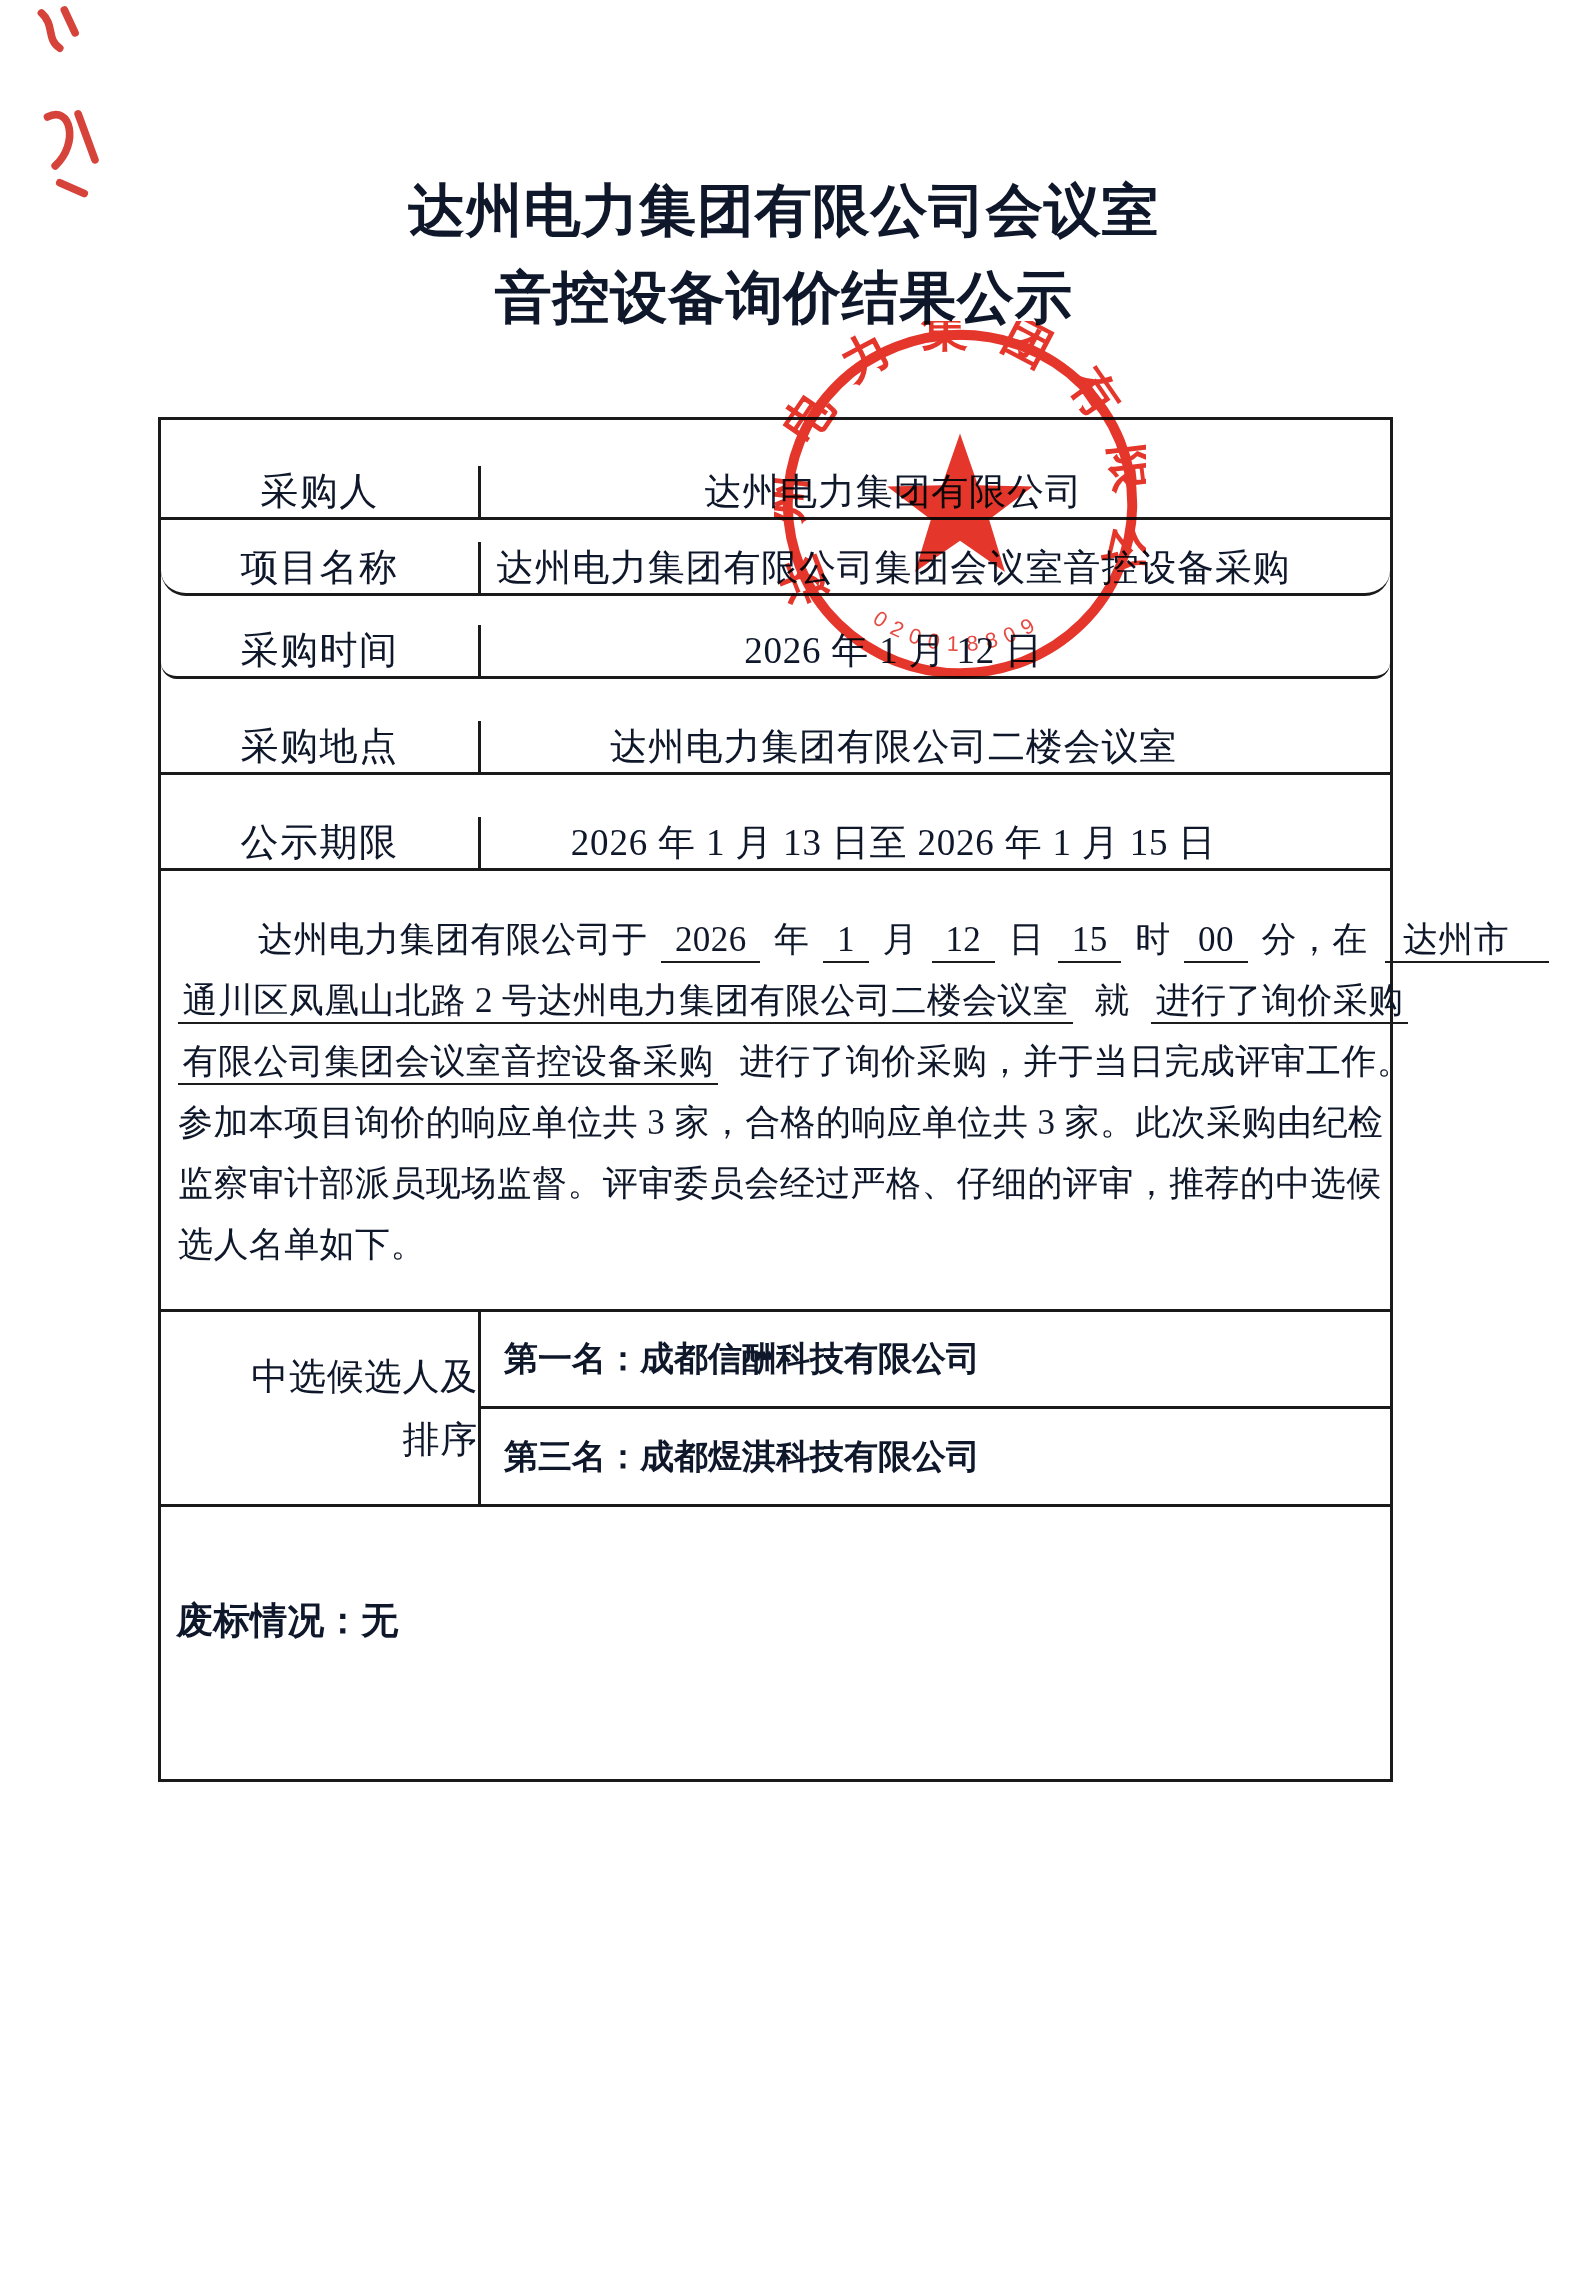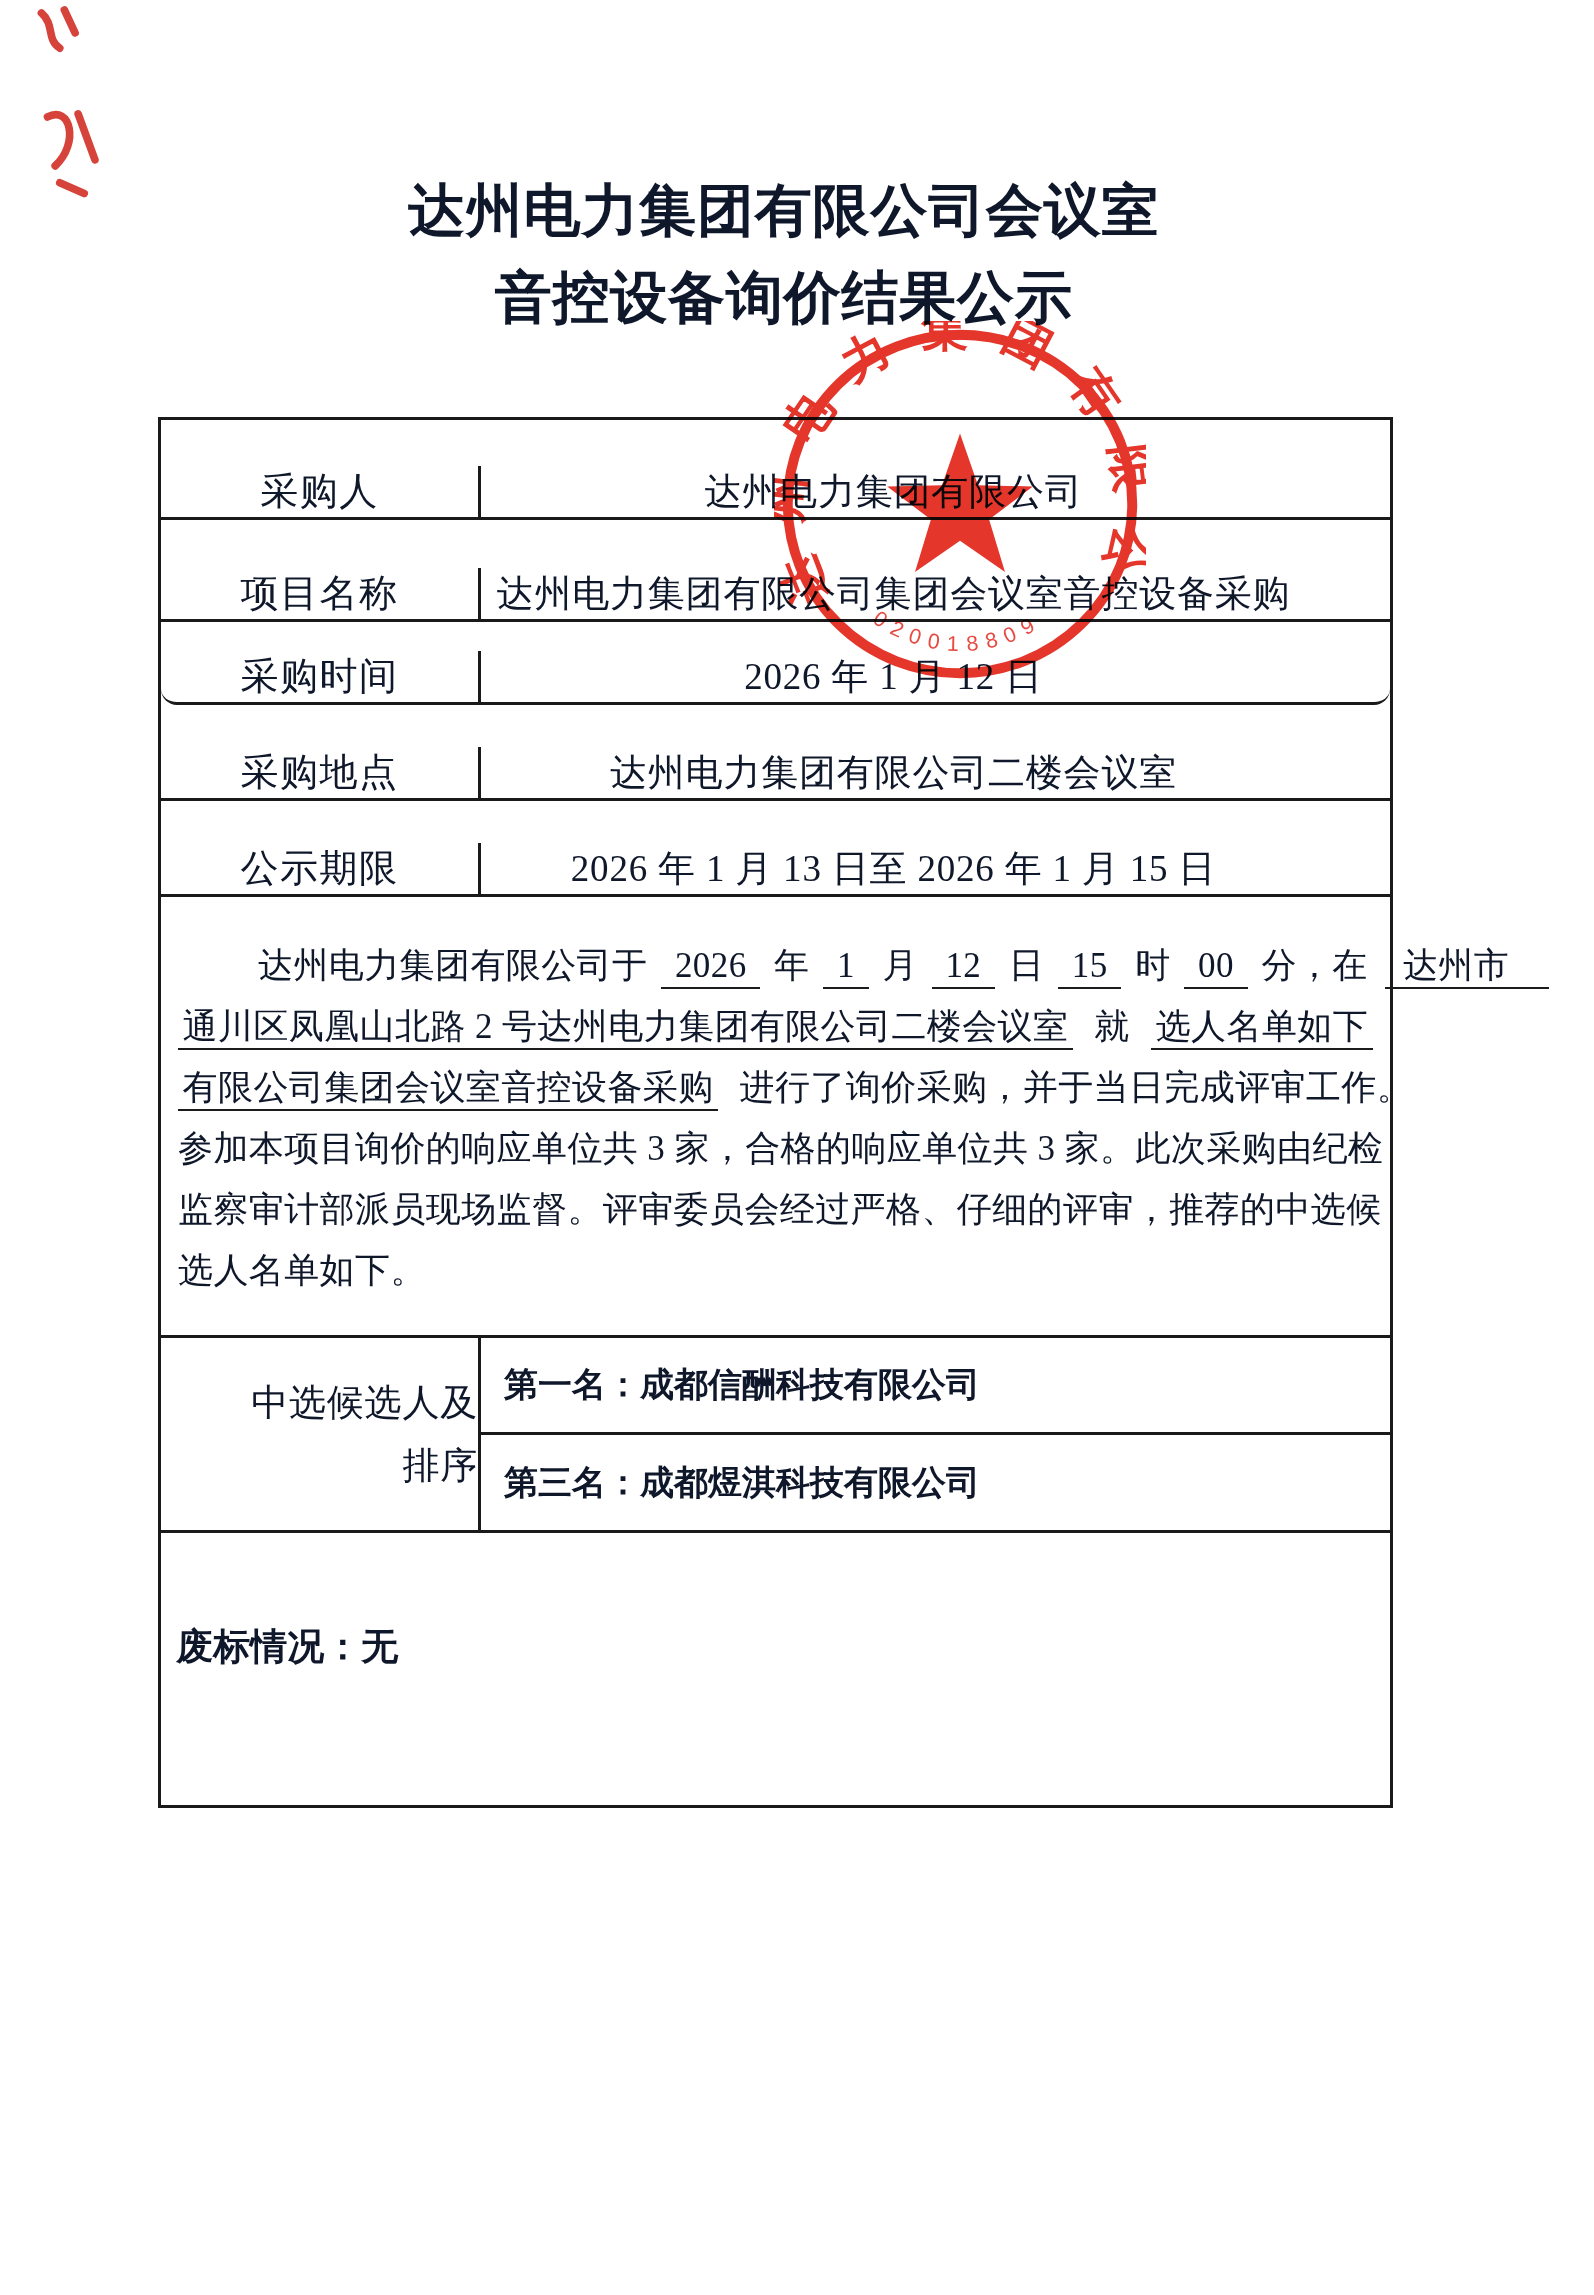--- a/index.html
+++ b/index.html
@@ -20,21 +20,21 @@
   .trow{display:flex;border-bottom:3.1px solid #1a1a1a;box-sizing:border-box;align-items:flex-end;}
   .tlabel{
     width:320px;box-sizing:border-box;border-right:3.1px solid #1a1a1a;
     display:flex;align-items:center;justify-content:center;
     font-size:38px;letter-spacing:1.5px;
   }
   .tvalue{
     flex:1;display:flex;align-items:center;justify-content:center;
     font-size:37px;padding-right:84px;box-sizing:border-box;letter-spacing:0.8px;
   }
-  .h1{height:100px;} .h2{height:102px;} .h3{height:83px;border-radius:16px;} .h4{height:96px;} .h5{height:96px;}
+  .h1{height:100px;} .h2{height:76px;border-radius:25px;} .h3{height:83px;border-radius:16px;} .h4{height:96px;} .h5{height:96px;}
   
   .para{
     height:441px;box-sizing:border-box;border-bottom:3.1px solid #1a1a1a;
     padding:38px 13px 0 17px;font-size:35px;line-height:61px;letter-spacing:0.4px;
   }
   .pline{white-space:nowrap;}
   .indent{text-indent:80px;}
   .u{border-bottom:2.3px solid #1c1c1c;padding:0 4.6px 1.5px 4.6px;}
   .unum{border-bottom:2.3px solid #1c1c1c;padding:0 13.8px 1.5px 13.8px;margin:0 4.6px;}
   .uend{border-bottom:2.3px solid #1c1c1c;padding:0 40px 1.5px 18.4px;margin-left:7.7px;}
@@ -126,21 +126,21 @@
         <span>日</span>
         <span class="unum">15</span>
         <span>时</span>
         <span class="unum">00</span>
         <span>分，在</span>
         <span class="uend">达州市</span>
       </div>
       <div class="pline">
         <span class="u">通川区凤凰山北路 2 号达州电力集团有限公司二楼会议室</span>
         <span class="gapword">就</span>
-        <span class="u">选人名单如下</span>
+        <span class="u">进行了询价采购</span>
       </div>
       <div class="pline">
         <span class="u">有限公司集团会议室音控设备采购</span>
         <span class="gapword">进行了询价采购，并于当日完成评审工作。</span>
       </div>
       <div class="pline">参加本项目询价的响应单位共 3 家，合格的响应单位共 3 家。此次采购由纪检</div>
       <div class="pline">监察审计部派员现场监督。评审委员会经过严格、仔细的评审，推荐的中选候</div>
       <div class="pline">选人名单如下。</div>
     </div>
 

